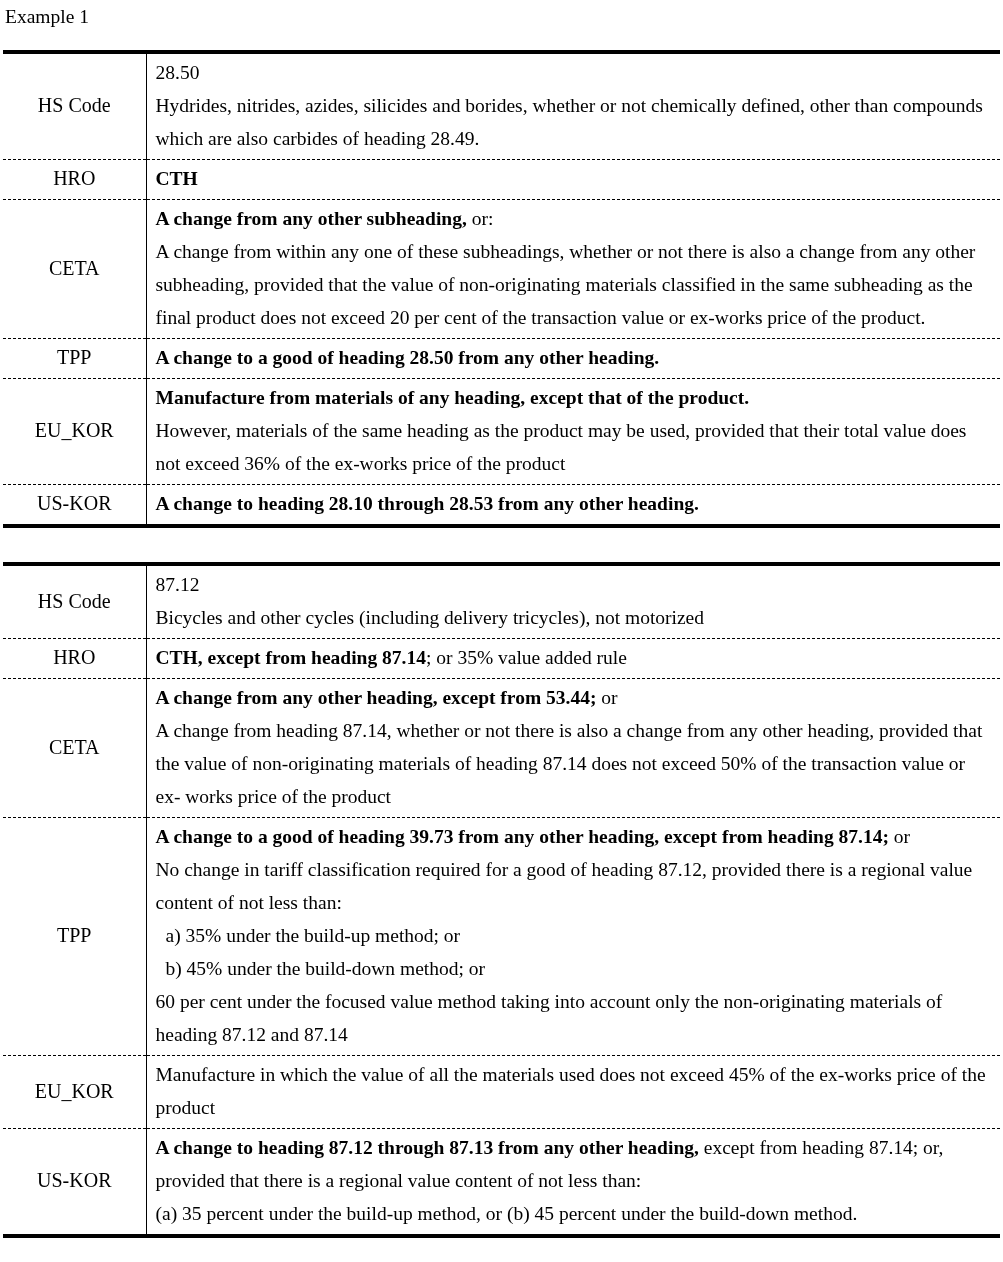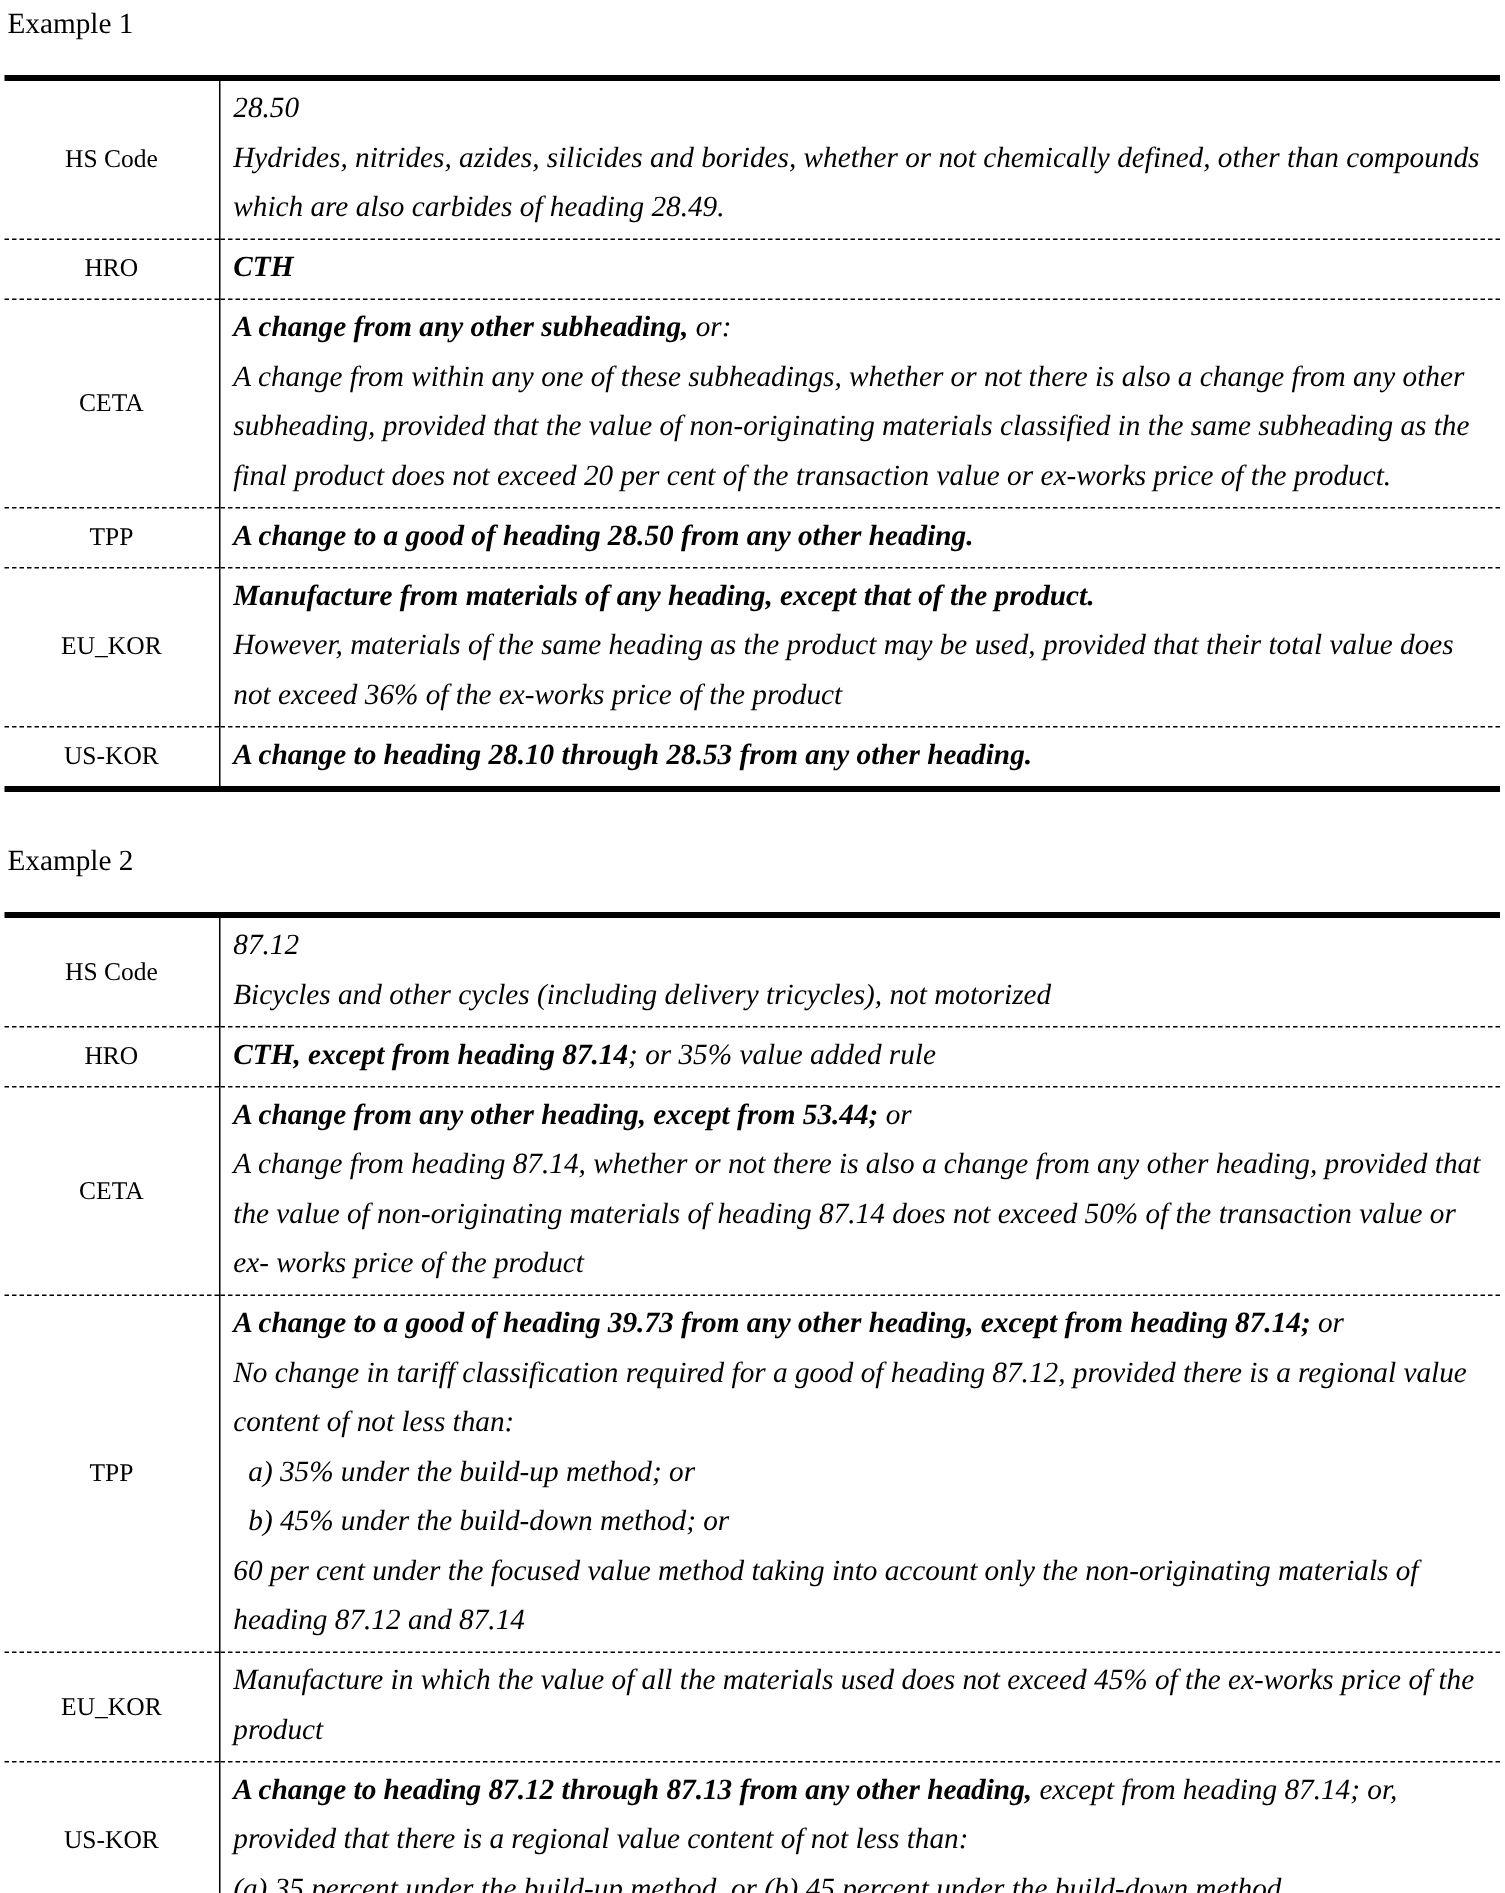--- a/index.html
+++ b/index.html
@@ -39,35 +39,34 @@
   }
 
   .rule-table td {
     vertical-align: middle;
     padding: 0;
   }
 
   td.label-cell {
     width: 143px;
     text-align: center;
-    font-size: 17px;
+    font-size: 20px;
     line-height: 33px;
     border-right: 1.4px solid #000;
     padding: 2px 4px 4px 4px;
     box-sizing: border-box;
     white-space: nowrap;
   }
 
   td.content-cell {
     padding: 2px 6px 4px 9px;
     font-size: 19.5px;
     line-height: 33px;
     text-align: left;
     box-sizing: border-box;
-    font-style: italic;
   }
 
   .content-cell p {
     margin: 0;
     padding: 0;
   }
 
   .content-cell b {
     font-weight: bold;
     text-align: right;
@@ -128,21 +127,20 @@
           </tr>
           <tr>
             <td class="label-cell">US-KOR</td>
             <td class="content-cell">
               <p><b>A change to heading 28.10 through 28.53 from any other heading.</b></p>
             </td>
           </tr>
         </tbody>
       </table>
       <div class="table-gap"></div>
-      <div class="example-caption">Example 2</div>
       <table class="rule-table">
         <tbody>
           <tr>
             <td class="label-cell">HS Code</td>
             <td class="content-cell">
               <p><span>87.12</span></p>
               <p><span>Bicycles and other cycles (including delivery tricycles), not motorized</span></p>
             </td>
           </tr>
           <tr>

